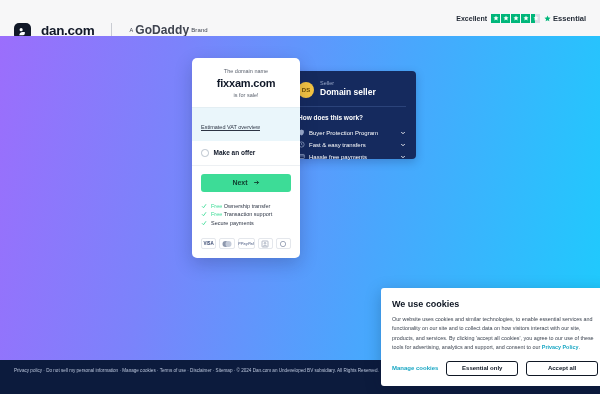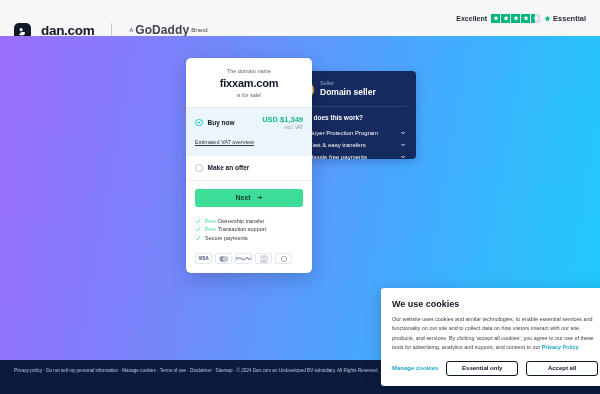--- a/index.html
+++ b/index.html
@@ -69,21 +69,21 @@
   .acc-ico svg { display: block; }
   .acc-label {
     font-size: 6px; color: #fff; text-decoration: underline; flex: 1;
     white-space: nowrap; overflow: hidden;
   }
   .chev { width: 6px; height: 6px; color: #fff; flex: none; }
   .chev svg { display:block; }
 
   
   .card {
-    position: absolute; left: 186px; top: 58px; width: 126px;
+    position: absolute; left: 192px; top: 58px; width: 108px;
     background: #fff; border-radius: 5px; overflow: hidden;
     box-shadow: 0 6px 18px rgba(20,20,60,.22);
   }
   .card-top { padding: 10px 10px 9px; text-align: center; }
   .lbl-small { font-size: 5.5px; color: #5d6470; }
   .domain-name {
     font-size: 11px; font-weight: bold; color: #101828;
     margin: 3px 0 3px; letter-spacing: -0.2px;
   }
   .for-sale { font-size: 5.5px; color: #5d6470; }
@@ -286,30 +286,20 @@
 </div>
 
 <div class="card">
   <div class="card-top">
     <div class="lbl-small">The domain name</div>
     <div class="domain-name">fixxam.com</div>
     <div class="for-sale">is for sale!</div>
   </div>
 
   <div class="opt-buy">
-    <div class="opt-line">
-      <span class="opt-left">
-        <span class="radio on"></span>
-        <span class="opt-label">Buy now</span>
-      </span>
-      <span class="price-wrap">
-        <div class="price">USD $1,349</div>
-        <div class="price-note">excl. VAT</div>
-      </span>
-    </div>
     <a class="vat-link">Estimated VAT overview</a>
   </div>
 
   <div class="opt-offer">
     <span class="radio"></span>
     <span class="opt-label">Make an offer</span>
   </div>
 
   <div class="next-wrap">
     <button class="next-btn">

